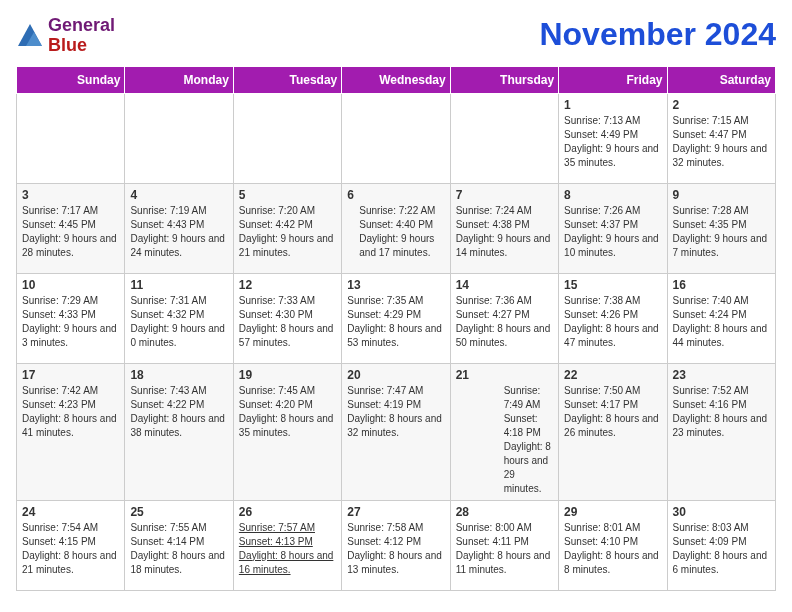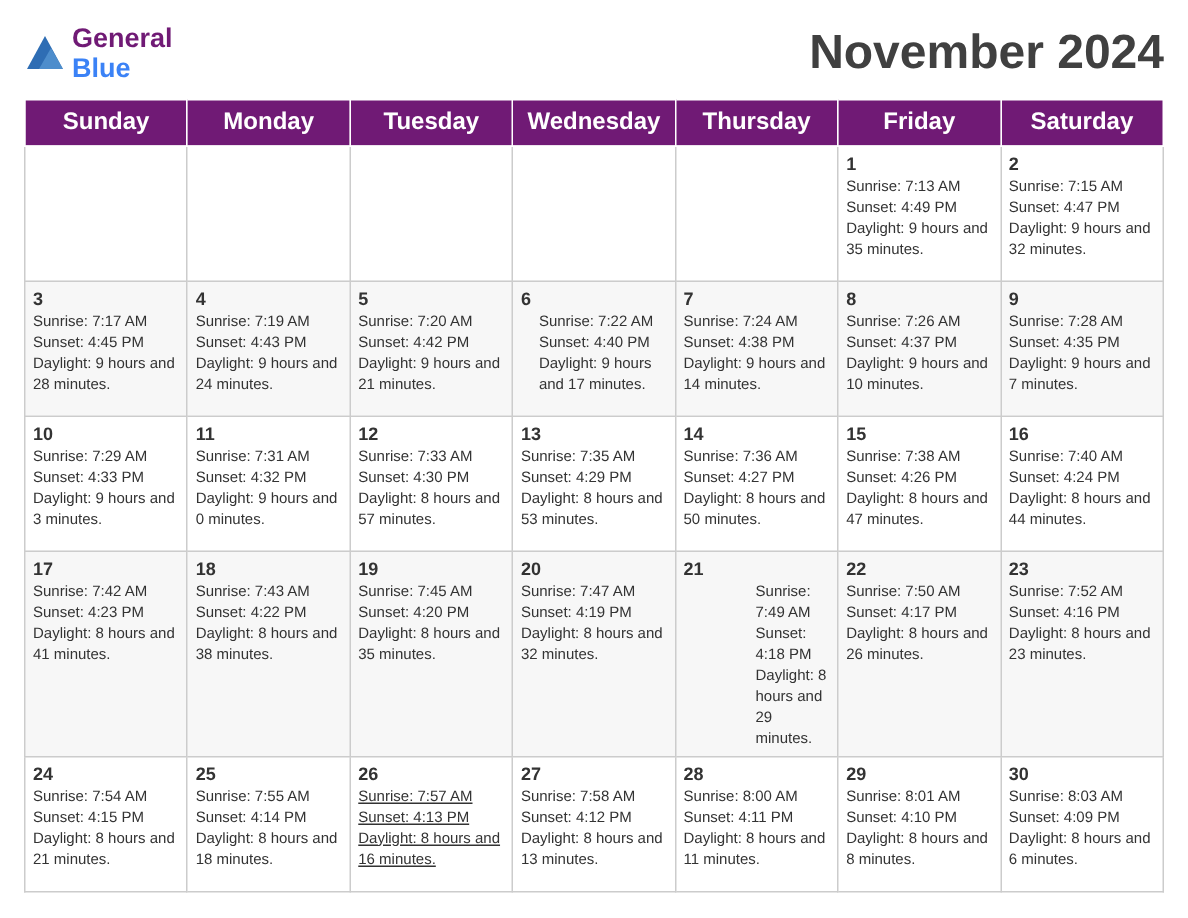--- a/index.html
+++ b/index.html
@@ -26,50 +26,50 @@
       line-height: 1.1;
     }
     .logo-general {
       font-size: 18px;
       font-weight: bold;
       color: #701a75;
     }
     .logo-blue {
       font-size: 18px;
       font-weight: bold;
-      color: #3b82f6;
+      color: #b91c1c;
     }
     .logo-icon {
       width: 28px;
       height: 28px;
       margin-right: 4px;
     }
     .title-block {
       text-align: right;
     }
     .month-title {
       font-size: 32px;
       font-weight: bold;
-      color: #404040;
+      color: #1d4ed8;
     }
     .location {
       font-size: 14px;
       color: #555;
     }
     .calendar {
       width: 100%;
       border-collapse: collapse;
     }
     .calendar th {
-      background-color: #701a75;
+      background-color: #a21caf;
       color: #fff;
-      font-size: 16px;
+      font-size: 12px;
       font-weight: bold;
       padding: 6px 4px;
-      text-align: center;
+      text-align: right;
       border: 1px solid #fff;
     }
     .calendar td {
       vertical-align: top;
       border: 1px solid #ccc;
       padding: 4px 5px;
       font-size: 10px;
       color: #333;
       background: #fff;
       width: 14.28%;

